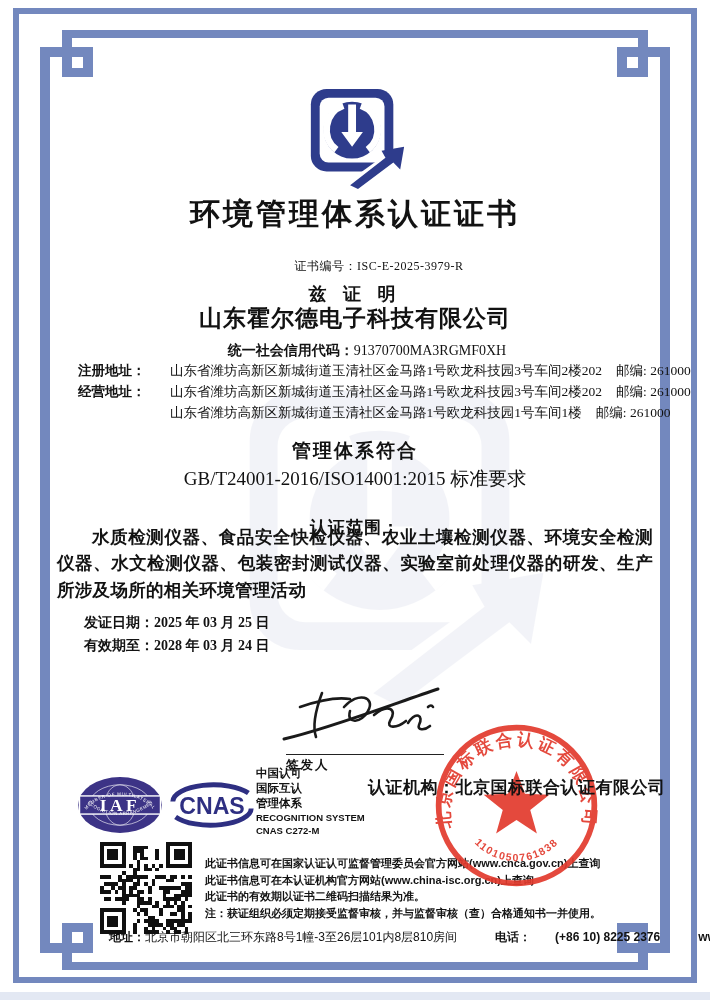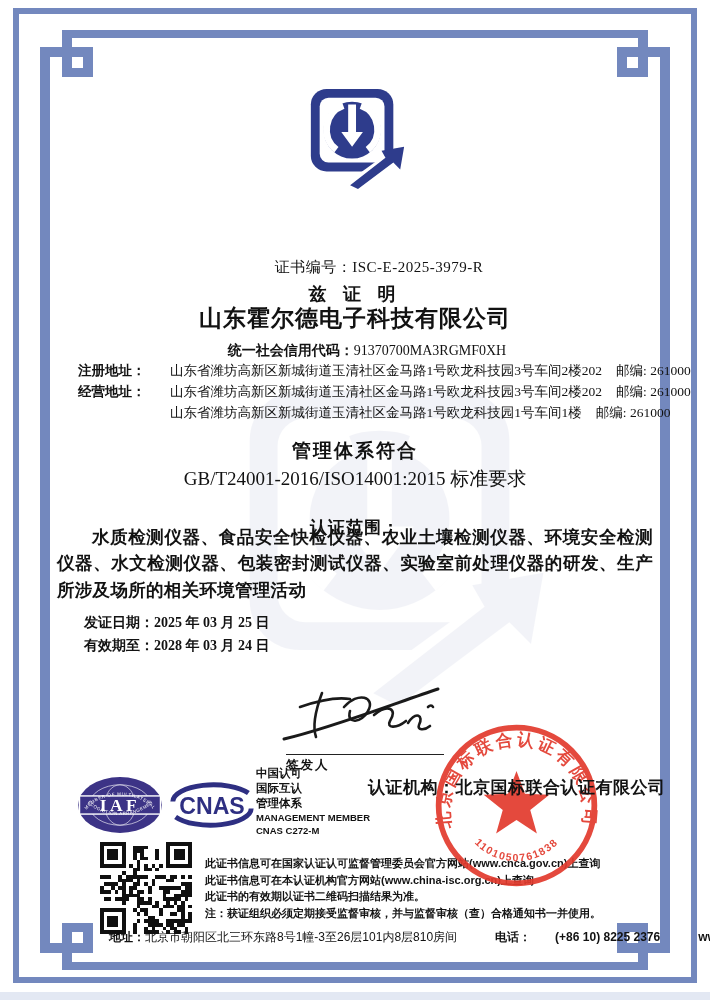--- a/index.html
+++ b/index.html
@@ -8,21 +8,21 @@
     background:#ffffff;
     font-family:"Liberation Serif","DejaVu Serif",serif;
     color:#121212;
   }
   .abs{position:absolute;}
   .ctr{left:0;right:0;text-align:center;}
   .sans{font-family:"Liberation Sans","DejaVu Sans",sans-serif;}
   .b{font-weight:bold;padding-left:24px;}
 
   .title{top:194px;font-size:30px;font-weight:bold;letter-spacing:3px;}
-  .certno{top:258px;font-size:15px;letter-spacing:.5px;margin-left:48px;}
+  .certno{top:258px;font-size:12px;letter-spacing:.5px;margin-left:48px;}
   .hereby{top:282px;font-size:18px;font-weight:bold;letter-spacing:6px;}
   .company{top:303px;font-size:23px;font-weight:bold;letter-spacing:1px;}
   .creditline{top:342px;font-size:14px;}
   .addr-block{top:360px;left:78px;width:592px;font-size:13.5px;}
   .addr-row{display:flex;align-items:baseline;line-height:21px;}
   .addr-label{width:92px;font-weight:bold;flex:none;text-align:left;}
   .addr-text{flex:1;text-align:center;white-space:nowrap;}
   .addr-zip{width:92px;flex:none;text-align:left;padding-left:14px;}
   .conform{top:438px;font-size:19px;font-weight:bold;letter-spacing:2px;}
   .standard{top:466px;font-size:19px;}
@@ -103,20 +103,21 @@
       <g fill="none" stroke="#ffffff" stroke-width="7">
         <path d="M41,19 A26,26 0 0 0 34,64"></path>
         <path d="M59,19 A26,26 0 0 1 66,64"></path>
       </g>
       <polygon points="46,18 54,18 54,46 61,46 50,61 39,46 46,46" fill="#ffffff"></polygon>
       <rect x="30" y="76" width="92" height="13" fill="#ffffff" transform="rotate(-36 76 82)"></rect>
       <path d="M48,100 L84,72 L80,65 L103,61 L99,84 L92,77 L56,104 Z"></path>
     </g>
   </svg>
 
+  <div class="abs ctr title z2">环境管理体系认证证书</div>
   <div class="abs ctr certno z2">
     <span>证书编号：</span><span>ISC-E-2025-3979-R</span>
   </div>
   <div class="abs ctr company z2">山东霍尔德电子科技有限公司</div>
   <div class="abs ctr hereby z2">兹 证 明</div>
   <div class="abs ctr creditline z2">
     <span class="b">统一社会信用代码：</span><span>91370700MA3RGMF0XH</span>
   </div>
 
   <div class="abs addr-block z2">
@@ -206,21 +207,21 @@
       <path d="M4,30 A58,24 0 0 1 112,18"></path>
       <path d="M8,52 A58,24 0 0 0 116,40"></path>
     </g>
     <text x="60" y="48" text-anchor="middle" font-size="33" font-weight="bold" fill="#2e2f82" font-family="Liberation Sans, sans-serif">CNAS</text>
   </svg>
 
   <div class="abs accred-cn sans">
     <div>中国认可</div>
     <div>国际互认</div>
     <div>管理体系</div>
-    <div class="accred-en">MANAGEMENT MEMBER</div>
+    <div class="accred-en">RECOGNITION SYSTEM</div>
     <div class="accred-en">CNAS C272-M</div>
   </div>
 
   <svg class="abs qr" viewBox="0 0 25 25" shape-rendering="crispEdges" id="qr-svg">
       <rect x="0" y="0" width="1" height="1" fill="#101010"></rect>
       <rect x="1" y="0" width="1" height="1" fill="#101010"></rect>
       <rect x="2" y="0" width="1" height="1" fill="#101010"></rect>
       <rect x="3" y="0" width="1" height="1" fill="#101010"></rect>
       <rect x="4" y="0" width="1" height="1" fill="#101010"></rect>
       <rect x="5" y="0" width="1" height="1" fill="#101010"></rect>

